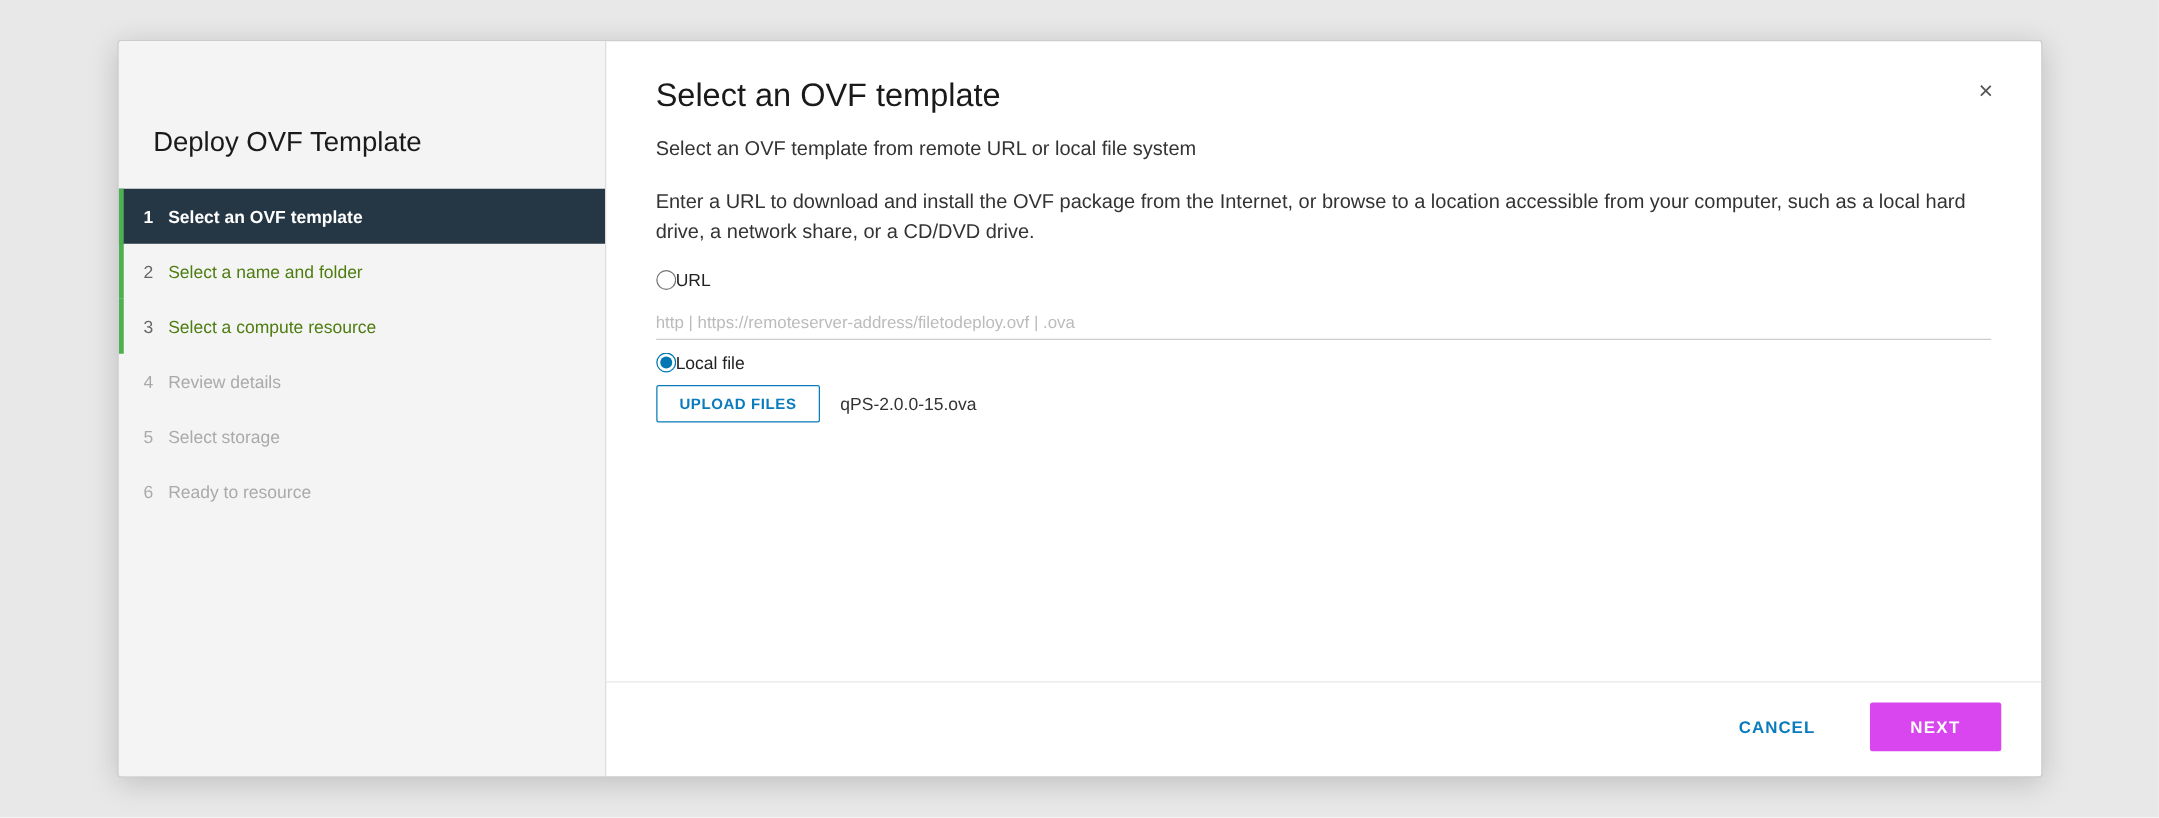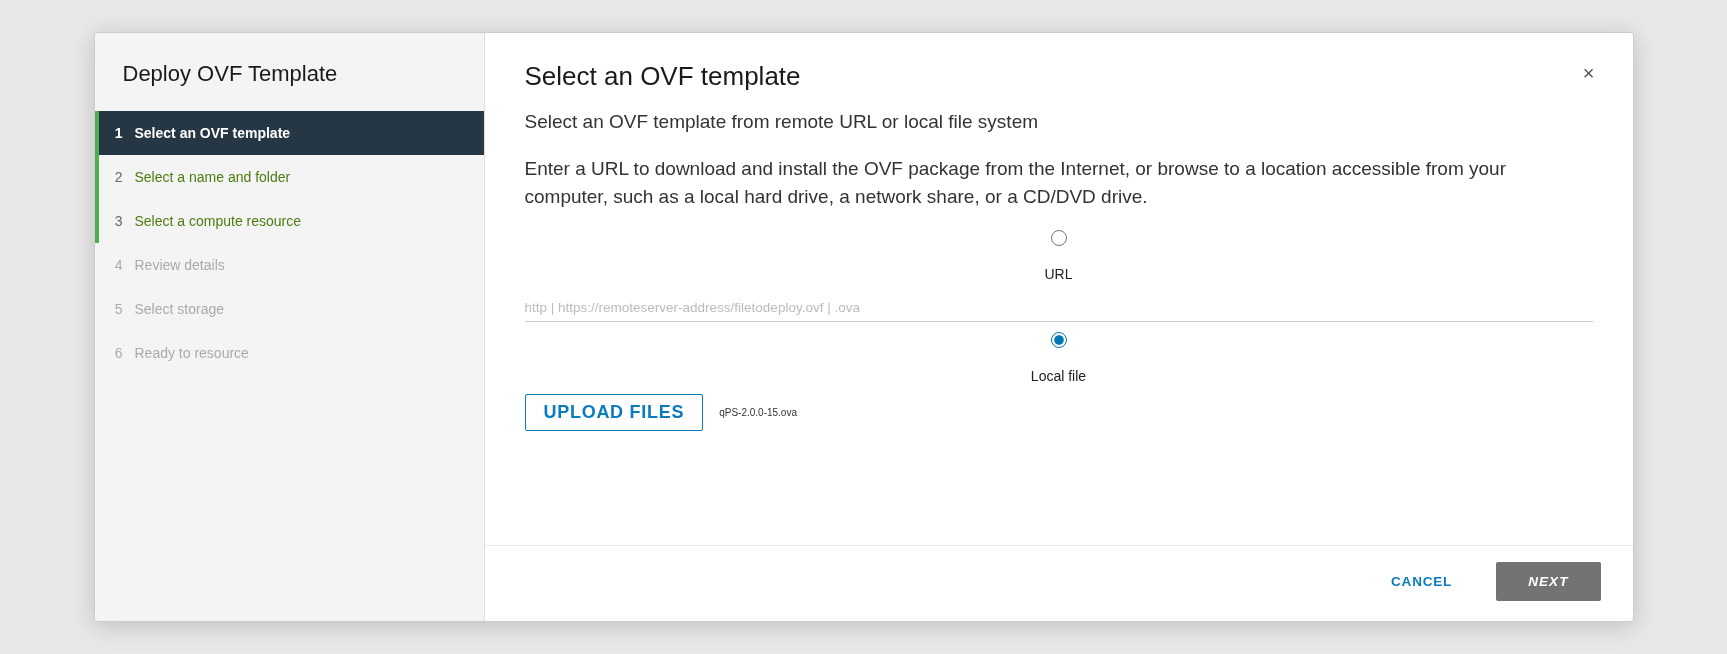--- a/index.html
+++ b/index.html
@@ -31,20 +31,21 @@
       border-right: 1px solid #ddd;
       display: flex;
       flex-direction: column;
       padding-top: 0;
     }
     .sidebar-title {
       font-size: 22px;
       font-weight: 300;
       color: #1a1a1a;
       padding: 28px 28px 24px 28px;
+      margin-top: 40px;
     }
     .sidebar-steps {
       display: flex;
       flex-direction: column;
     }
     .step-item {
       display: flex;
       align-items: center;
       padding: 14px 20px 14px 0;
       cursor: default;
@@ -131,30 +132,29 @@
       padding: 2px 6px;
       line-height: 1;
     }
     .main-content {
       flex: 1;
       padding: 16px 40px 0 40px;
       overflow-y: auto;
     }
     .description-text {
       color: #333;
-      font-size: 19px;
+      font-size: 16px;
       line-height: 1.5;
       margin-bottom: 18px;
     }
     .radio-row {
       display: flex;
       align-items: center;
       margin-bottom: 10px;
-      gap: 20px;
-      flex-direction: column;
+      gap: 0;
     }
     .radio-row input[type="radio"] {
       accent-color: #0077b3;
       width: 16px;
       height: 16px;
       cursor: pointer;
     }
     .radio-label {
       font-size: 14px;
       color: #222;
@@ -180,29 +180,29 @@
     .upload-file-row {
       display: flex;
       align-items: center;
       gap: 16px;
       margin-top: 10px;
     }
     .upload-btn {
       border: 1px solid #0a7bbd;
       background: #fff;
       color: #0a7bbd;
-      font-size: 18px;
+      font-size: 12px;
       font-weight: 600;
       letter-spacing: 0.04em;
       padding: 7px 18px;
       cursor: pointer;
       border-radius: 2px;
     }
     .uploaded-file {
-      font-size: 10px;
+      font-size: 14px;
       color: #333;
     }
 
     
     .main-footer {
       display: flex;
       justify-content: flex-end;
       align-items: center;
       padding: 16px 32px 20px 40px;
       gap: 24px;
@@ -213,31 +213,30 @@
       border: none;
       color: #0a7bbd;
       font-size: 13.5px;
       font-weight: 600;
       letter-spacing: 0.06em;
       cursor: pointer;
       padding: 10px 20px;
       text-transform: uppercase;
     }
     .next-btn {
-      background: #737373;
+      background: #d946ef;
       border: none;
       color: #fff;
       font-size: 13.5px;
       font-weight: 700;
       letter-spacing: 0.08em;
       cursor: pointer;
       padding: 12px 32px;
       border-radius: 2px;
       text-transform: uppercase;
-      font-style: italic;
     }
   </style>
 </head>
 <body>
 
 <div class="dialog">
 
   <div class="sidebar">
     <div class="sidebar-title">Deploy OVF Template</div>
     <div class="sidebar-steps">

